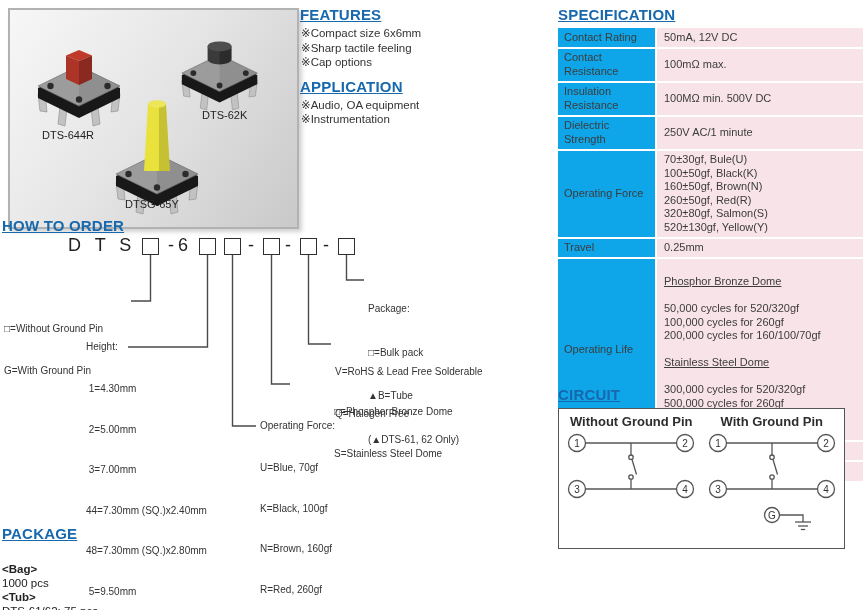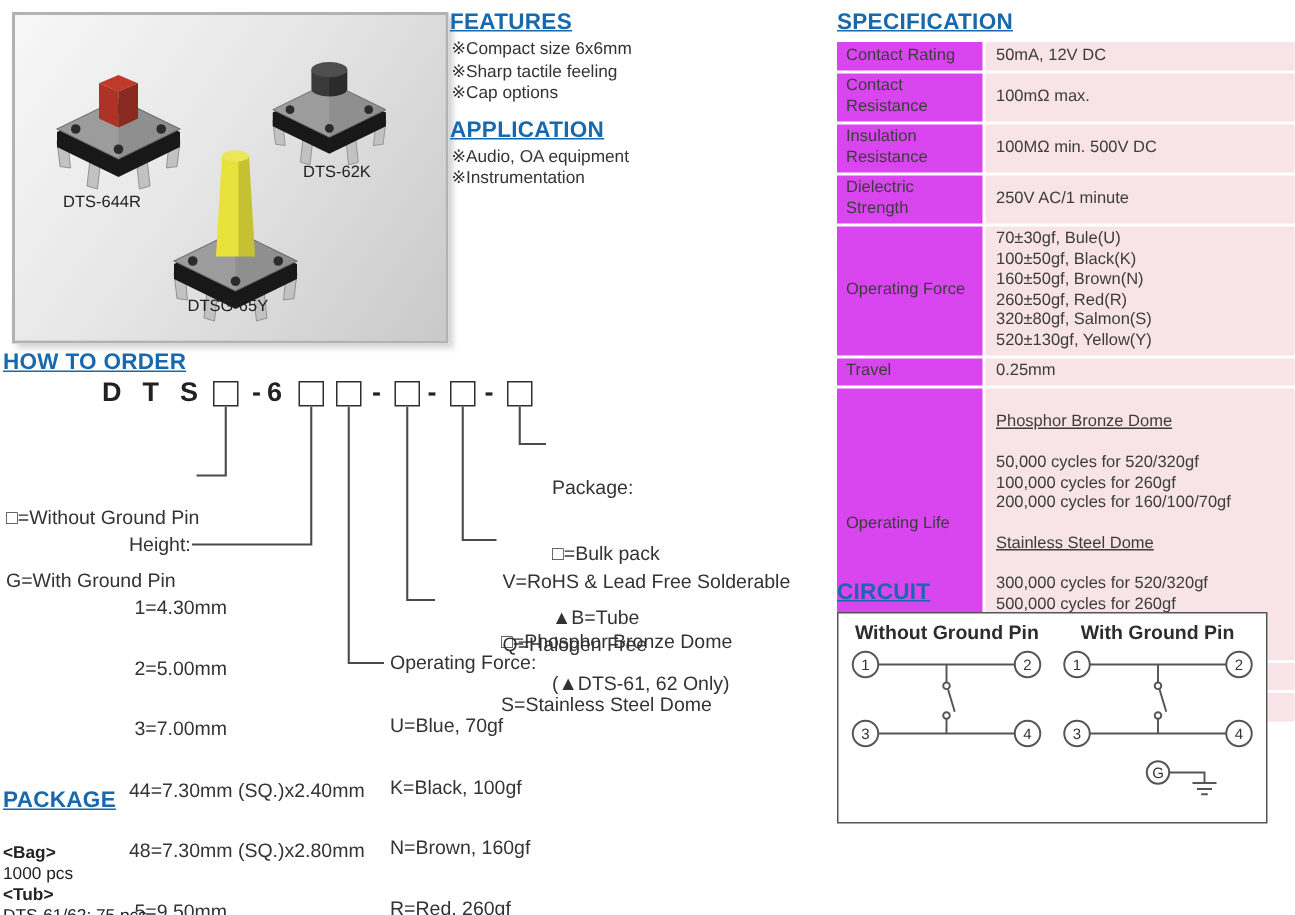--- a/index.html
+++ b/index.html
@@ -24,35 +24,35 @@
   .prod-label{position:absolute;font-size:11px;color:#222;white-space:nowrap;}
   
   .features-block{left:300px;top:6px;width:250px;}
   .feat-items{font-size:11.5px;line-height:14.5px;color:#333;margin:3px 0 8px 1px;}
   
   .spec-block{left:558px;top:6px;width:309px;}
   .spec-table{
     display:grid;grid-template-columns:97px 1fr;gap:2px;
     background:#fff;margin-top:5px;font-size:11px;line-height:13.5px;color:#3c3c3c;
   }
-  .sl{background:#d946ef;padding:2.5px 6px;display:flex;align-items:center;}
+  .sl{background:#0ea5e9;padding:2.5px 6px;display:flex;align-items:center;}
   .sv{background:#f8e3e8;padding:2.5px 7px;display:flex;align-items:center;}
   .sl>div,.sv>div{white-space:pre-line;}
   .u{text-decoration:underline;}
   
-  .order-block{left:2px;top:233px;width:560px;}
+  .order-block{left:2px;top:217px;width:560px;}
   .order-diagram{position:relative;width:560px;height:312px;margin-top:0px;}
   .order-lines{position:absolute;left:0;top:0;}
-  .code-el{position:absolute;top:1px;font-size:18px;font-weight:bold;color:#222;white-space:pre;}
+  .code-el{position:absolute;top:1px;font-size:18px;font-weight:normal;color:#222;white-space:pre;}
   .code-dts{letter-spacing:4.5px;}
   .obox{
     position:absolute;top:4px;width:17px;height:17px;box-sizing:border-box;
     border:1.6px solid #2f2f2f;background:#fff;
   }
-  .lb{position:absolute;font-size:13px;line-height:14px;color:#333;white-space:pre;}
+  .lb{position:absolute;font-size:10px;line-height:14px;color:#333;white-space:pre;}
   .lb.tight{line-height:13.5px;}
   
   .circuit-block{left:558px;top:386px;width:287px;}
   .circuit-box{
     margin-top:5px;border:1.5px solid #555;height:132px;
     display:flex;padding:5px 2px 2px;box-sizing:content-box;background:#fff;
   }
   .circ{width:50%;display:flex;flex-direction:column;align-items:center;}
   .circ-title{font-size:13px;font-weight:bold;color:#2d2d2d;white-space:nowrap;}
   

